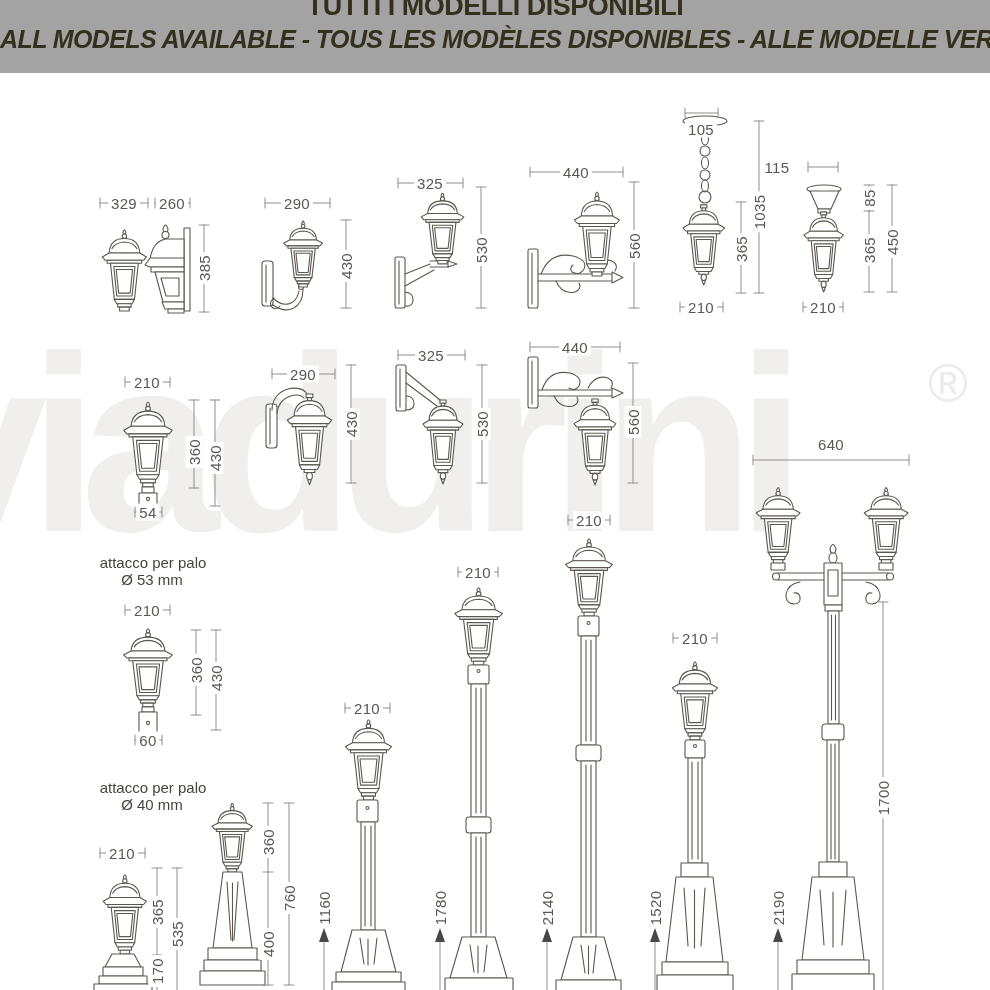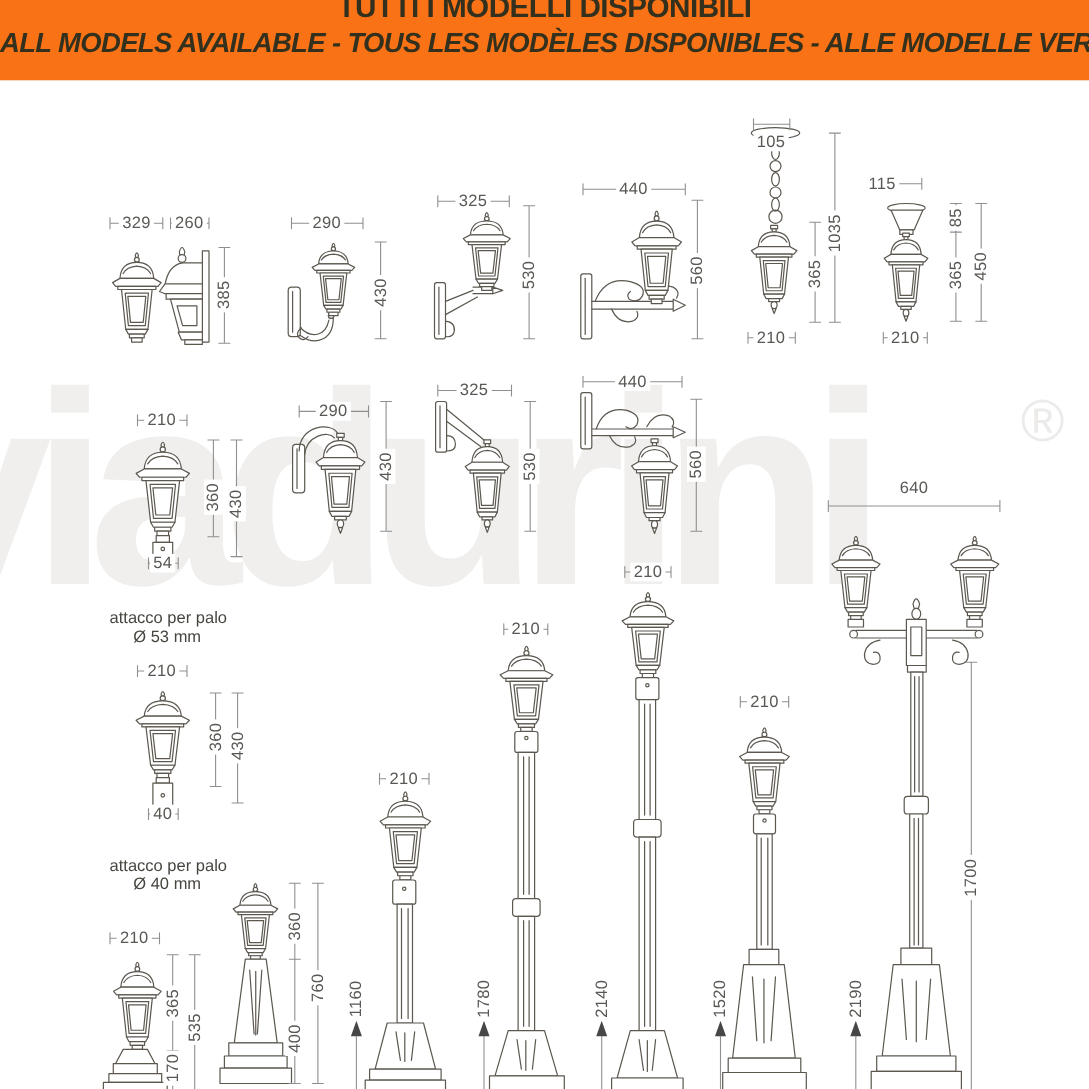--- a/index.html
+++ b/index.html
@@ -1,18 +1,18 @@
 <!DOCTYPE html>
 <html><head>
 <meta charset="utf-8">
 <style>
   html,body{margin:0;padding:0;background:#fff;}
   .page{position:relative;width:990px;height:990px;background:#fff;overflow:hidden;
         font-family:"Liberation Sans",sans-serif;}
-  .banner{position:absolute;top:0;left:0;width:990px;height:73px;background:#f97316;
+  .banner{position:absolute;top:0;left:0;width:990px;height:73px;background:#a3a3a3;
           z-index:5;text-align:center;color:#33301d;overflow:hidden;}
   .banner-l1{font-weight:bold;font-size:27px;line-height:1;margin-top:-7px;letter-spacing:-.5px;}
   .banner-l2{font-weight:bold;font-style:italic;font-size:25px;line-height:1.1;letter-spacing:-.6px;margin-top:6px;white-space:nowrap;}
   .wm-text{position:absolute;top:320px;left:-92px;font-size:250px;line-height:1;font-weight:bold;
            color:#f0efed;letter-spacing:-18px;z-index:0;white-space:nowrap;}
   .wm-reg{position:absolute;top:352px;left:928px;font-size:54px;color:#ecebe9;z-index:0;}
   #art{position:absolute;left:0;top:0;z-index:1;}
   #art *{vector-effect:non-scaling-stroke;stroke-linejoin:round;stroke-linecap:round;}
   .ln{stroke:#5c5850;fill:none;stroke-width:1.1;}
   .lnf{stroke:#5c5850;fill:#ffffff;stroke-width:1.1;}
@@ -382,21 +382,21 @@
   <span class="dlv" style="left:481px;top:250px">530</span>
 
   <span class="dl" style="left:576px;top:172px">440</span>
   <span class="dlv" style="left:634px;top:246px">560</span>
 
   <span class="dl" style="left:701px;top:129px">105</span>
   <span class="dlv" style="left:759px;top:212px">1035</span>
   <span class="dlv" style="left:741px;top:249px">365</span>
   <span class="dl" style="left:701px;top:307px">210</span>
 
-  <span class="dl" style="left:802px;top:167px">115</span>
+  <span class="dl" style="left:777px;top:167px">115</span>
   <span class="dlv" style="left:869px;top:198px">85</span>
   <span class="dlv" style="left:869px;top:250px">365</span>
   <span class="dlv" style="left:892px;top:242px">450</span>
   <span class="dl" style="left:823px;top:307px">210</span>
 
   <span class="dl" style="left:147px;top:382px">210</span>
   <span class="dlv" style="left:194px;top:452px">360</span>
   <span class="dlv" style="left:215px;top:458px">430</span>
   <span class="dl" style="left:148px;top:512px">54</span>
 
@@ -407,21 +407,21 @@
   <span class="dlv" style="left:482px;top:424px">530</span>
 
   <span class="dl" style="left:575px;top:347px">440</span>
   <span class="dlv" style="left:633px;top:422px">560</span>
 
   <span class="dl" style="left:831px;top:444px">640</span>
 
   <span class="dl" style="left:147px;top:610px">210</span>
   <span class="dlv" style="left:196px;top:670px">360</span>
   <span class="dlv" style="left:216px;top:678px">430</span>
-  <span class="dl" style="left:148px;top:740px">40</span>
+  <span class="dl" style="left:148px;top:740px">60</span>
 
   <span class="dl" style="left:122px;top:853px">210</span>
   <span class="dlv" style="left:157px;top:912px">365</span>
   <span class="dlv" style="left:177px;top:934px">535</span>
   <span class="dlv" style="left:157px;top:971px">170</span>
 
   <span class="dlv" style="left:268px;top:842px">360</span>
   <span class="dlv" style="left:289px;top:898px">760</span>
   <span class="dlv" style="left:268px;top:944px">400</span>
 

